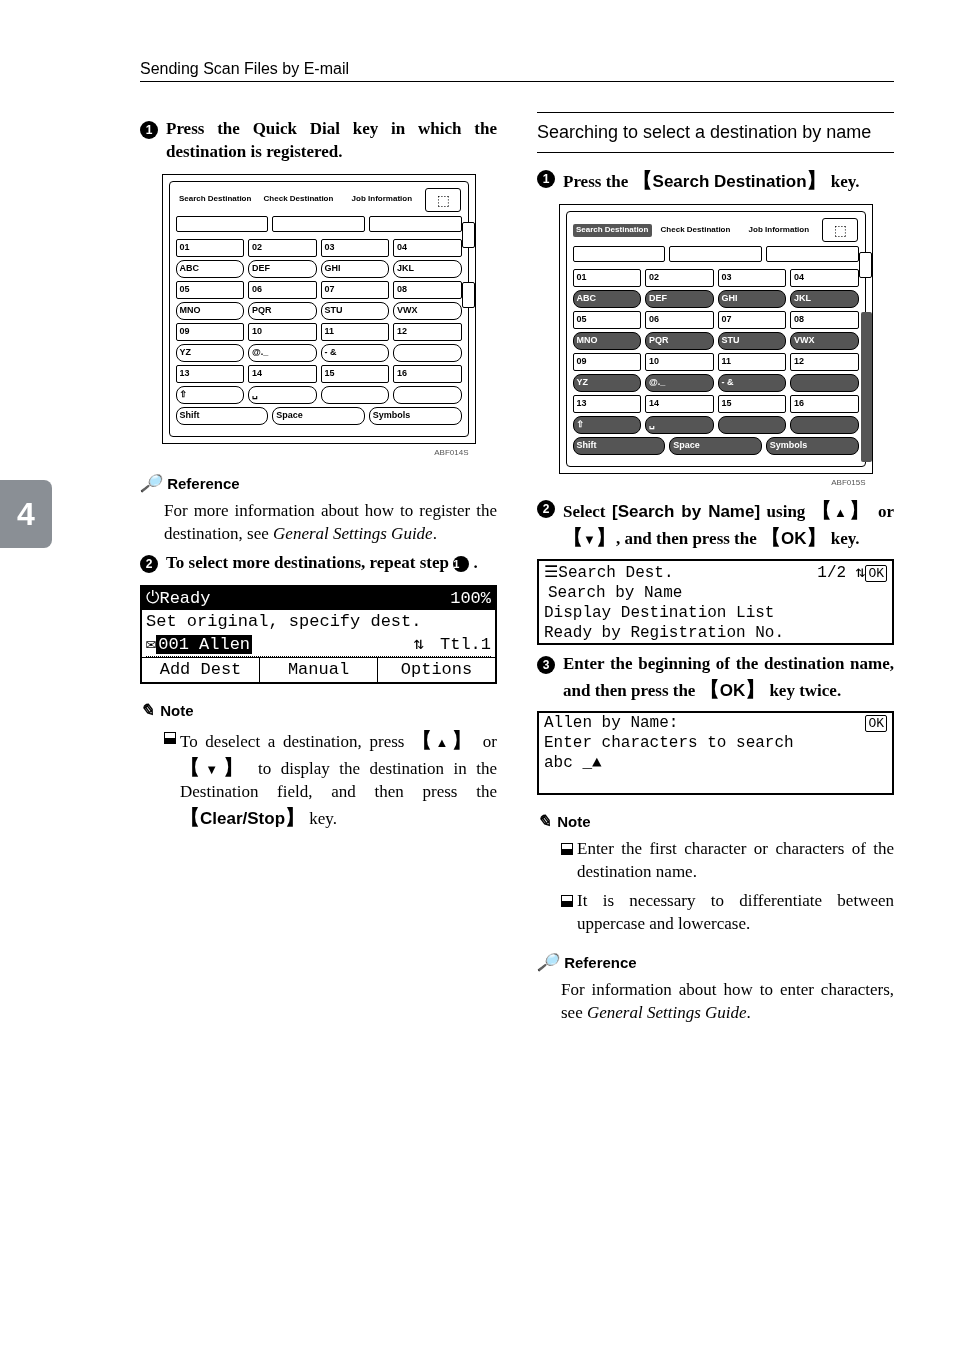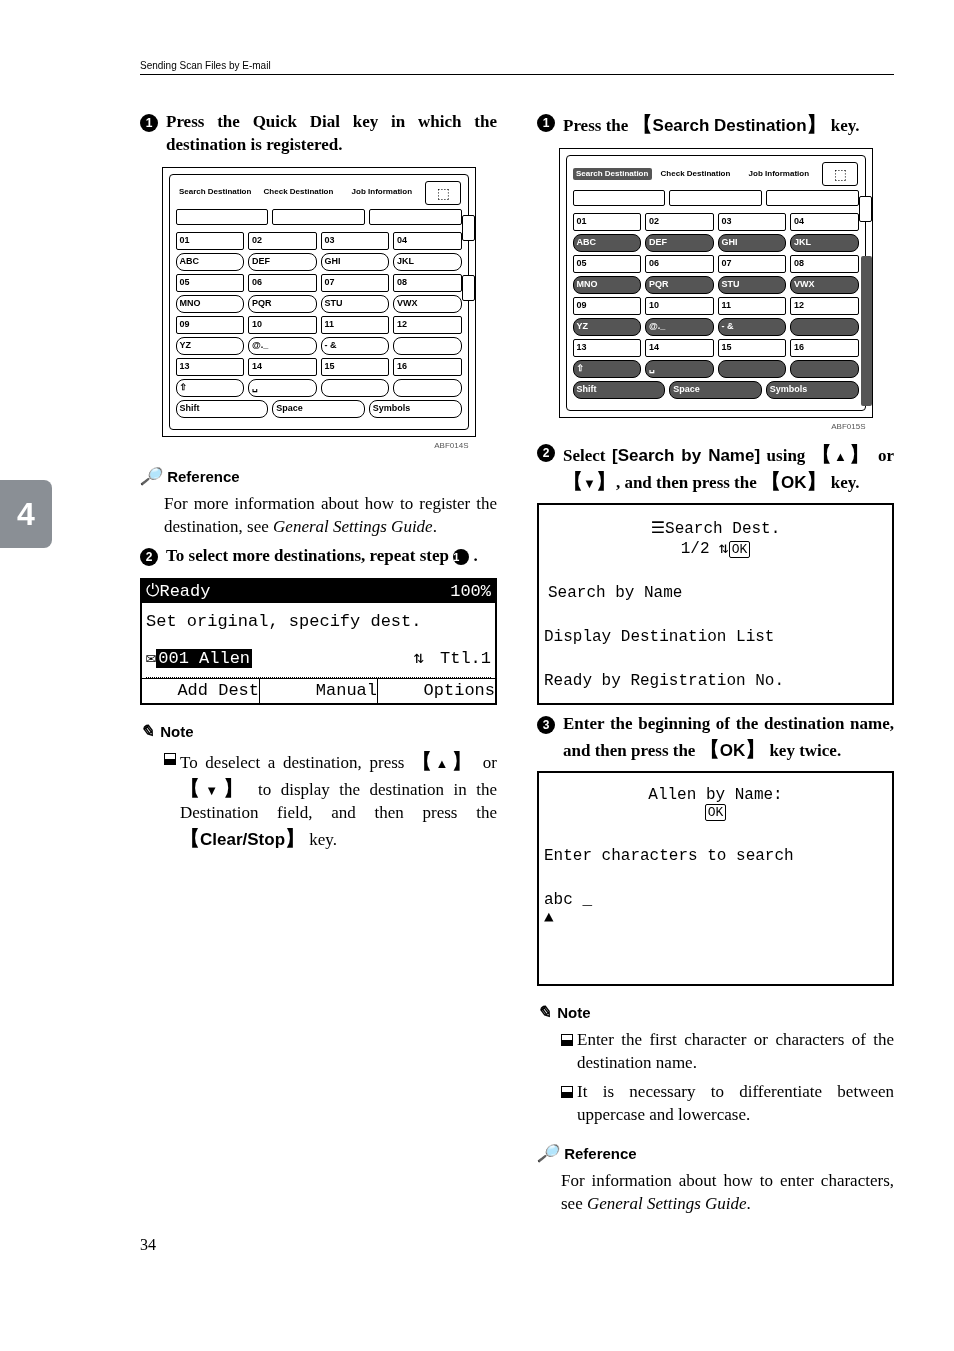--- a/index.html
+++ b/index.html
@@ -9,21 +9,21 @@
     font-family: "Times New Roman", Times, serif;
     color: #000;
     width: 954px;
   }
   .page {
     padding: 60px 60px 30px 60px;
     position: relative;
   }
   .header-line {
     font-family: Arial, sans-serif;
-    font-size: 10px;
+    font-size: 16px;
     border-bottom: 1px solid #000;
     padding-bottom: 3px;
     margin-left: 80px;
     margin-right: 0;
   }
   .columns {
     display: flex;
     gap: 40px;
     margin-top: 30px;
   }
@@ -181,46 +181,46 @@
   }
 
   
   .lcd {
     border:2px solid #000;
     font-family: "Courier New", monospace;
     font-size:17px;
     line-height:1.25;
     margin:10px 0;
   }
-  .lcd .lcd-row { padding:8px 4px; display:flex; align-items:center; }
+  .lcd .lcd-row { padding:1px 4px; display:flex; align-items:center; }
   .lcd .lcd-title {
     background:#000; color:#fff;
     padding:1px 4px;
     display:flex; justify-content:space-between; align-items:center;
     position:relative;
   }
   .lcd .highlight {
     background:#000; color:#fff; padding:0 2px;
   }
   .lcd .dotline { border-top:1px dotted #000; margin:0 4px; }
   .lcd .tabrow {
     display:flex; border-top:1px solid #000;
   }
   .lcd .tab {
-    flex:1; text-align:right; padding:1px 0;
+    flex:1; text-align:center; padding:1px 0;
     border-right:1px solid #000;
   }
   .lcd .tab:last-child { border-right:none; }
 
   .lcd-mini {
     border:2px solid #000;
     font-family:"Courier New",monospace;
     font-size:16px;
   }
-  .lcd-mini .mrow { padding:13px 5px;flex-direction:column; }
+  .lcd-mini .mrow { padding:1px 5px; }
   .lcd-mini .mhead { display:flex; justify-content:space-between; align-items:center; }
   .lcd-mini .ok-badge { border:1px solid #000; border-radius:2px; padding:0 2px; font-size:13px; }
 
   
   .side-tab {
     position:absolute;
     left:0;
     top:480px;
     width:52px; height:68px;
     background:#8a8f95;
@@ -368,20 +368,21 @@
       </div>
       <div class="bullet-row">
         <div class="bullet-sq"></div>
         <div class="bullet-text">
           <span>To deselect a destination, press </span><span class="bracket">【</span><span class="arrow">▲</span><span class="bracket">】</span><span> or </span><span class="bracket">【</span><span class="arrow">▼</span><span class="bracket">】</span><span> to display the destination in the Destination field, and then press the </span><span class="bracket">【</span><span class="hardkey">Clear/Stop</span><span class="bracket">】</span><span> key.</span>
         </div>
       </div>
     </div>
 
     <div class="col">
+      <div class="section-heading">Searching to select a destination by name</div>
 
       <div class="step-row">
         <div class="step-num">1</div>
         <div class="step-text">
           <span>Press the </span><span class="bracket">【</span><span class="hardkey">Search Destination</span><span class="bracket">】</span><span> key.</span>
         </div>
       </div>
 
       <div class="keypad-fig">
         <div class="kp-inner">
@@ -508,14 +509,13 @@
       <div class="sub-heading">
         <span class="ref-icon">🔎</span>
         <span>Reference</span>
       </div>
       <div class="body-text">
         <span>For information about how to enter characters, see </span><em>General Settings Guide</em><span>.</span>
       </div>
     </div>
   </div>
 
-  <div class="page-num">34</div>
 </div>
 
 </body></html>

